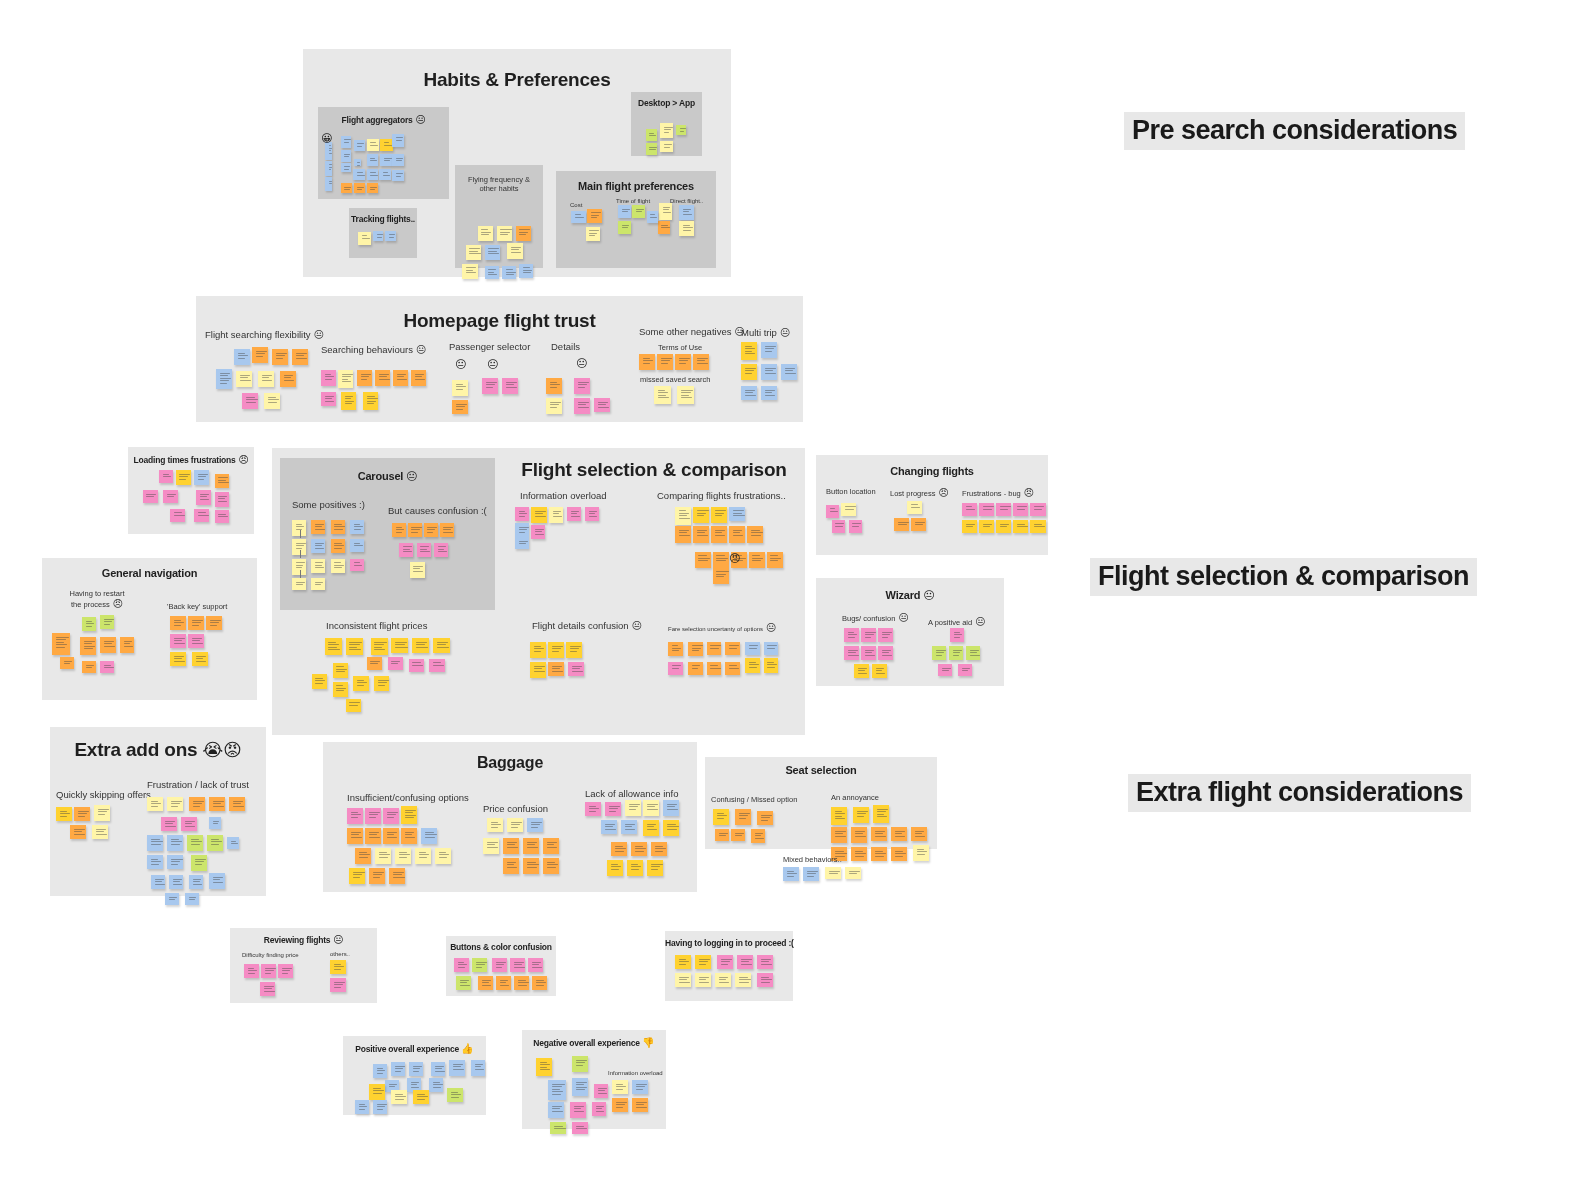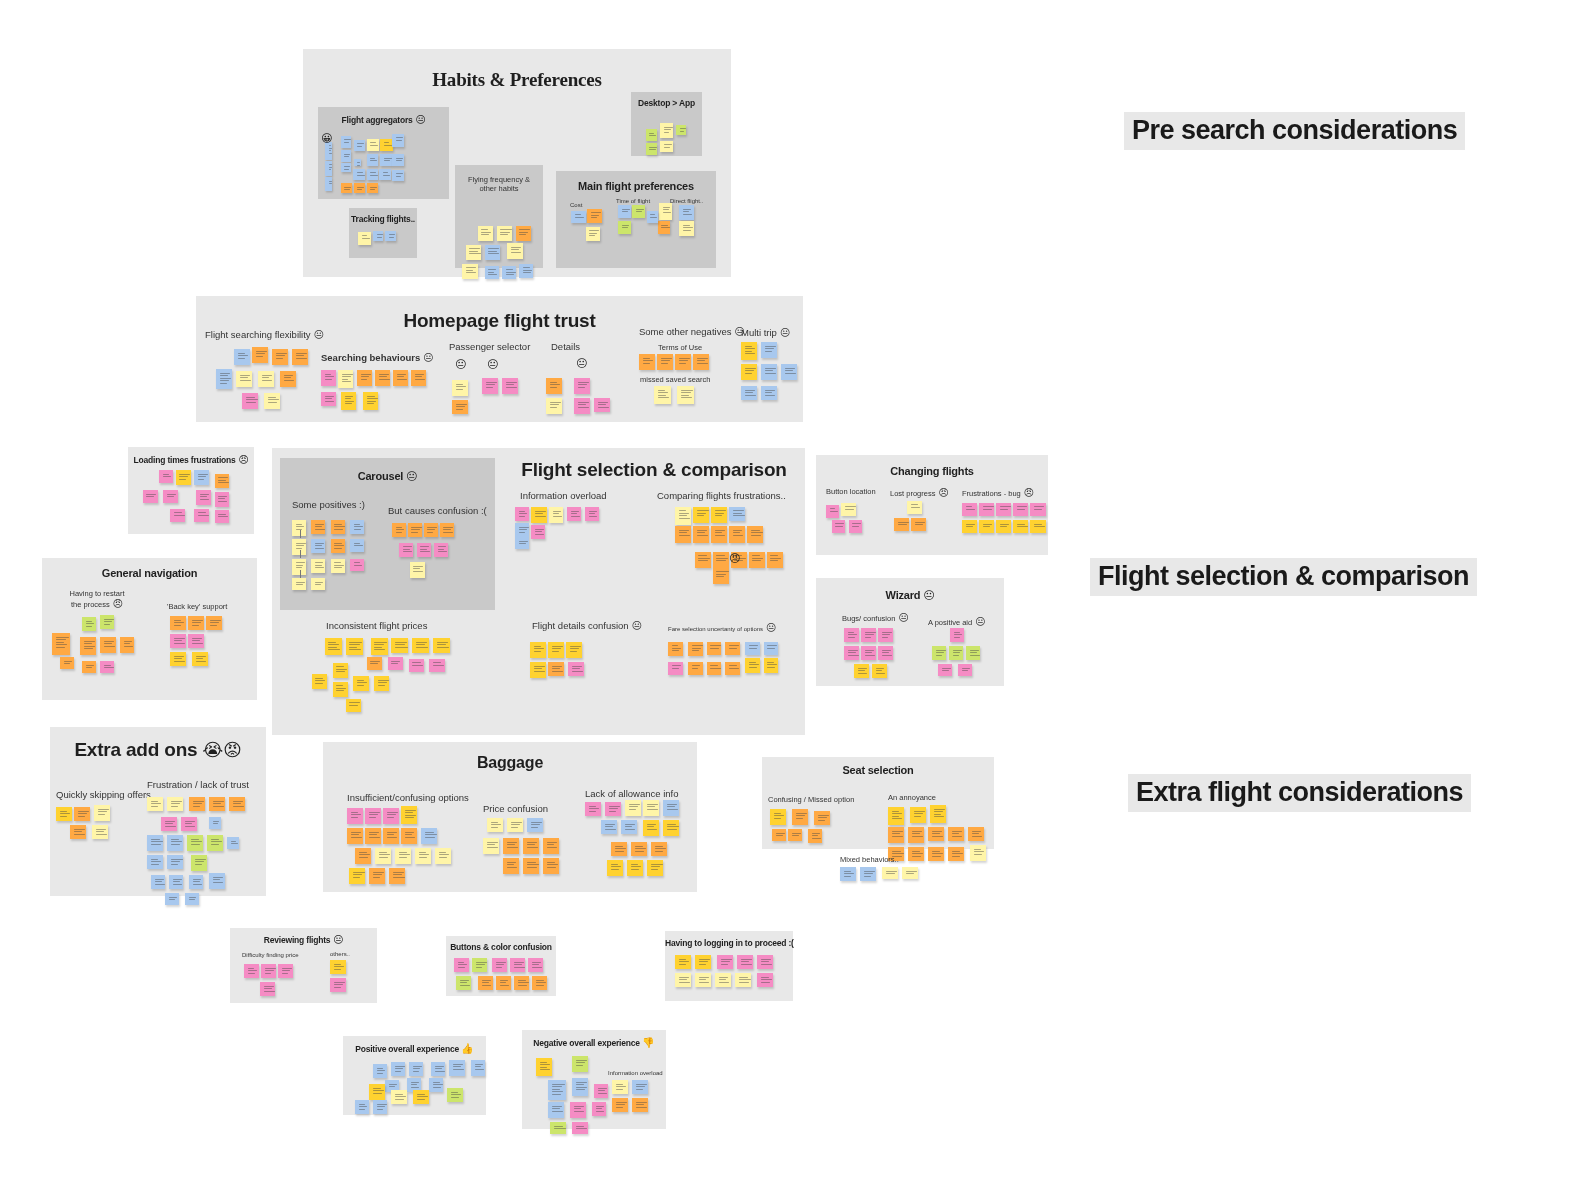--- a/index.html
+++ b/index.html
@@ -66,21 +66,21 @@
   .connector{position:absolute;background:#777;}
 </style>
 </head>
 <body>
 
 <div id="board">
     <div class="stage" style="left: 1124px; top: 112px;">Pre search considerations</div>
     <div class="stage" style="left: 1090px; top: 558px;">Flight selection &amp; comparison</div>
     <div class="stage" style="left: 1128px; top: 774px;">Extra flight considerations</div>
     <div class="frame" style="left: 303px; top: 49px; width: 428px; height: 228px;">
-      <div class="frame-title t-xl" style="left: 0px; top: 20px; width: 428px; font-family: Liberation Serif, serif;">Habits &amp; Preferences</div>
+      <div class="frame-title t-xl" style="left: 0px; top: 20px; width: 428px;">Habits &amp; Preferences</div>
       <div class="frame dark" style="left: 15px; top: 58px; width: 131px; height: 92px; position: absolute;">
         <div class="frame-title t-sm" style="left: 0px; top: 7px; width: 131px;">Flight aggregators<span style="font-size: 10px;"> 😐</span></div>
         <div class="note c-blue" style="left: 7.16px; top: 34.88px; width: 7px; height: 17.68px;">
           <div class="pad">
             <i style="width: 55%;"></i>
             <i style="width: 78%;"></i>
             <i style="width: 61%;"></i>
             <i style="width: 84%;"></i>
           </div>
         </div>
@@ -482,21 +482,21 @@
           <i style="width: 77%;"></i>
         </div>
       </div>
       <div class="note c-lyellow" style="left: 68px; top: 97px; width: 16px; height: 16px;">
         <div class="pad">
           <i style="width: 68%;"></i>
           <i style="width: 91%;"></i>
           <i style="width: 74%;"></i>
         </div>
       </div>
-      <div class="grp-title g-md" style="left: 125px; top: 56px; font-weight: bold;">Searching behaviours<span style="font-size: 10px;"> 😐</span></div>
+      <div class="grp-title g-md" style="left: 125px; top: 48px;">Searching behaviours<span style="font-size: 10px;"> 😐</span></div>
       <div class="note c-pink" style="left: 125px; top: 74px; width: 15px; height: 16px;">
         <div class="pad">
           <i style="width: 55%;"></i>
           <i style="width: 78%;"></i>
           <i style="width: 61%;"></i>
         </div>
       </div>
       <div class="note c-lyellow" style="left: 142px; top: 74px; width: 15px; height: 18px;">
         <div class="pad">
           <i style="width: 92%;"></i>
@@ -2164,21 +2164,21 @@
           <i style="width: 58%;"></i>
         </div>
       </div>
       <div class="note c-blue" style="left: 135px; top: 166px; width: 14px; height: 12px;">
         <div class="pad">
           <i style="width: 72%;"></i>
           <i style="width: 55%;"></i>
         </div>
       </div>
     </div>
-    <div class="frame" style="left: 762px; top: 757px; width: 232px; height: 92px; padding-left: 43px;">
+    <div class="frame" style="left: 705px; top: 757px; width: 232px; height: 92px; padding-left: 43px;">
       <div class="frame-title t-md" style="left: 0px; top: 7px; width: 232px;">Seat selection</div>
       <div class="grp-title g-sm" style="left: 6px; top: 38px;">Confusing / Missed option</div>
       <div class="note c-yellow" style="left: 8px; top: 52px; width: 16px; height: 16px;">
         <div class="pad">
           <i style="width: 55%;"></i>
           <i style="width: 78%;"></i>
           <i style="width: 61%;"></i>
         </div>
       </div>
       <div class="note c-orange" style="left: 30px; top: 52px; width: 16px; height: 16px;">

